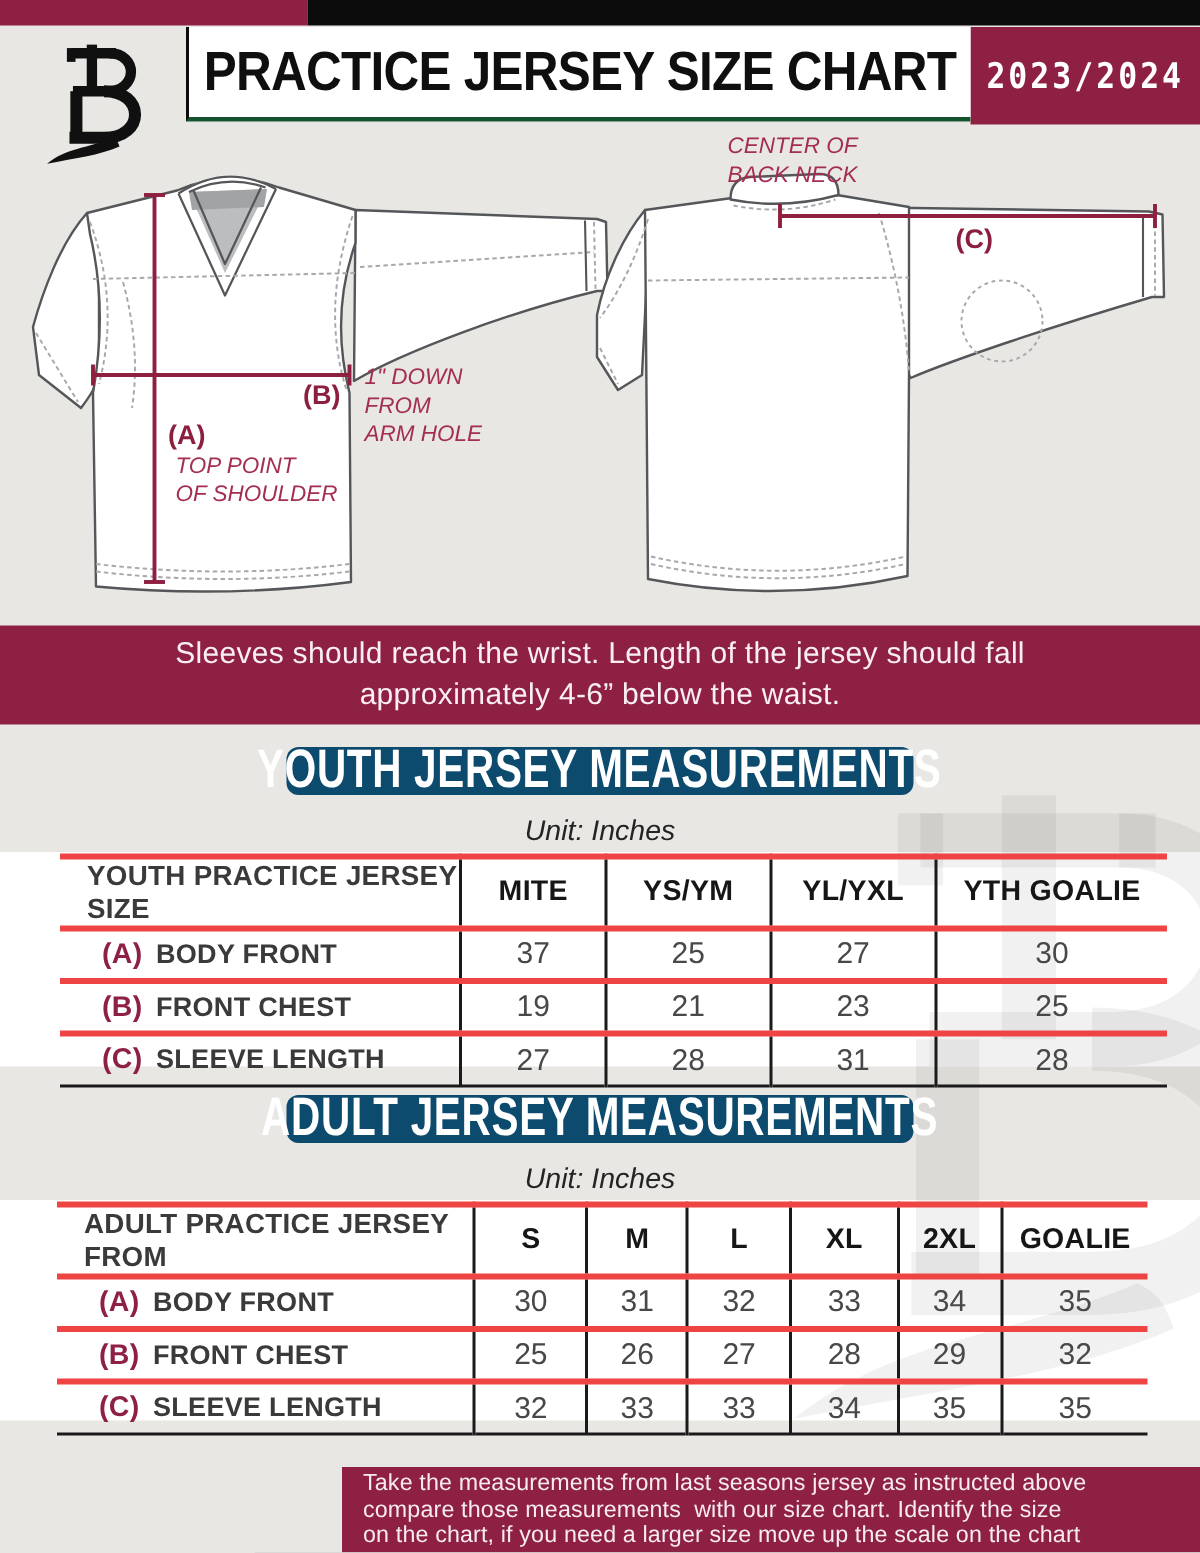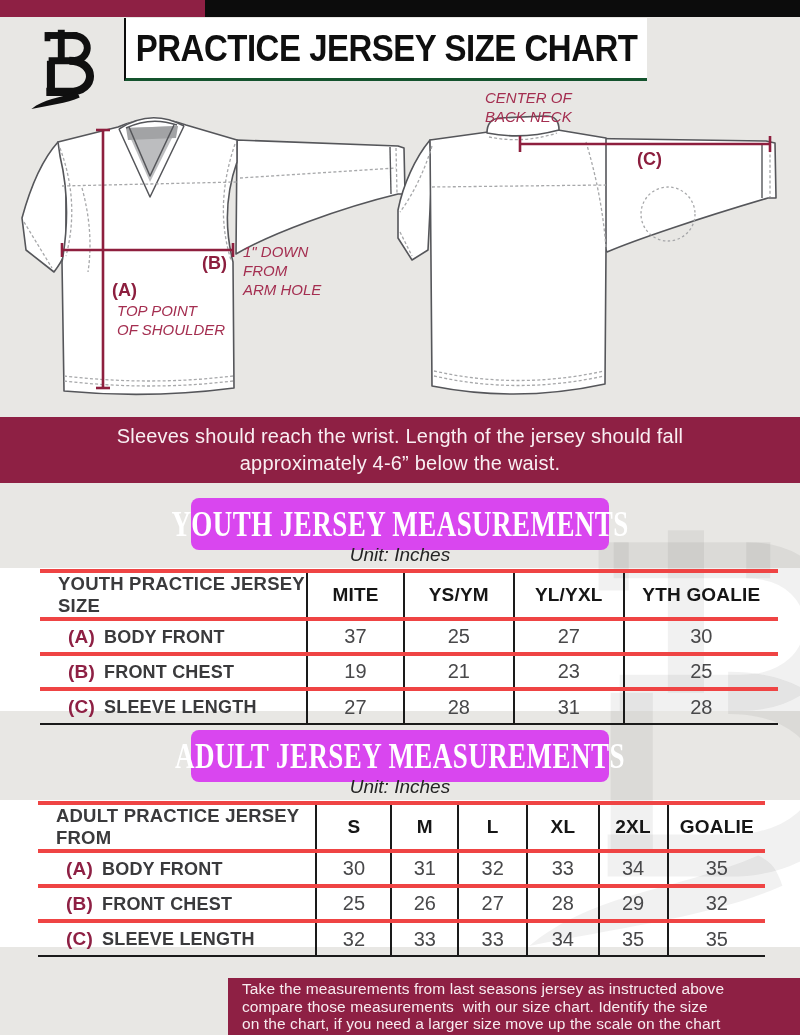--- a/index.html
+++ b/index.html
@@ -40,22 +40,22 @@
 
   
   .notice {
     position:absolute; left:0; top:417px; width:800px; height:66px; background:#8e2044;
     display:flex; flex-direction:column; align-items:center; justify-content:center; z-index:2;
   }
   .notice div { color:#f9eef2; font-size:20px; line-height:27px; font-weight:400; letter-spacing:0.2px; }
 
   
   .banner {
-    position:absolute; left:191px; width:418px; height:52px; background:#d946ef; border-radius:8px;
-    display:flex; align-items:center; justify-content:center; z-index:3;font-family:Liberation Serif, serif;
+    position:absolute; left:191px; width:418px; height:32px; background:#0c4a6e; border-radius:8px;
+    display:flex; align-items:center; justify-content:center; z-index:3;
   }
   .banner span {
     color:#fff; font-weight:700; font-size:30px; letter-spacing:0.5px;
     transform:scale(0.9,1.2); white-space:nowrap;
   }
   .unit { position:absolute; left:0; width:800px; text-align:center; font-style:italic; font-size:19px; font-weight:500; color:#242424; z-index:3; }
 
   .white-band { position:absolute; left:0; width:800px; background:#ffffff; z-index:1; }
 
   table.size-table { position:absolute; border-collapse:collapse; table-layout:fixed; z-index:3; }
@@ -106,20 +106,23 @@
   </svg>
 
   <div class="bar-maroon-top"></div>
   <div class="bar-black-top"></div>
 
   <svg class="logo-header" viewBox="0 0 55 80">
       <use href="#bw-logo"></use>
     </svg>
   <div class="title-box">
     <span>PRACTICE JERSEY SIZE CHART</span>
+  </div>
+  <div class="year-box">
+    <span>2023/2024</span>
   </div>
 
   <div class="diagram">
     <svg width="800" height="318" viewBox="0 0 800 318">
       <g stroke="#55565a" stroke-width="1.6" fill="#ffffff" stroke-linejoin="round" stroke-linecap="round">
 
         <path d="M237,40 L398,46 L404,48 L405,94 L398,94 C340,108 270,134 236,154 Z"></path>
 
         <path d="M58,42 C40,62 28,96 22,118 L26,150 L54,172 C60,164 64,158 66,150 L66,60 Z"></path>
 

